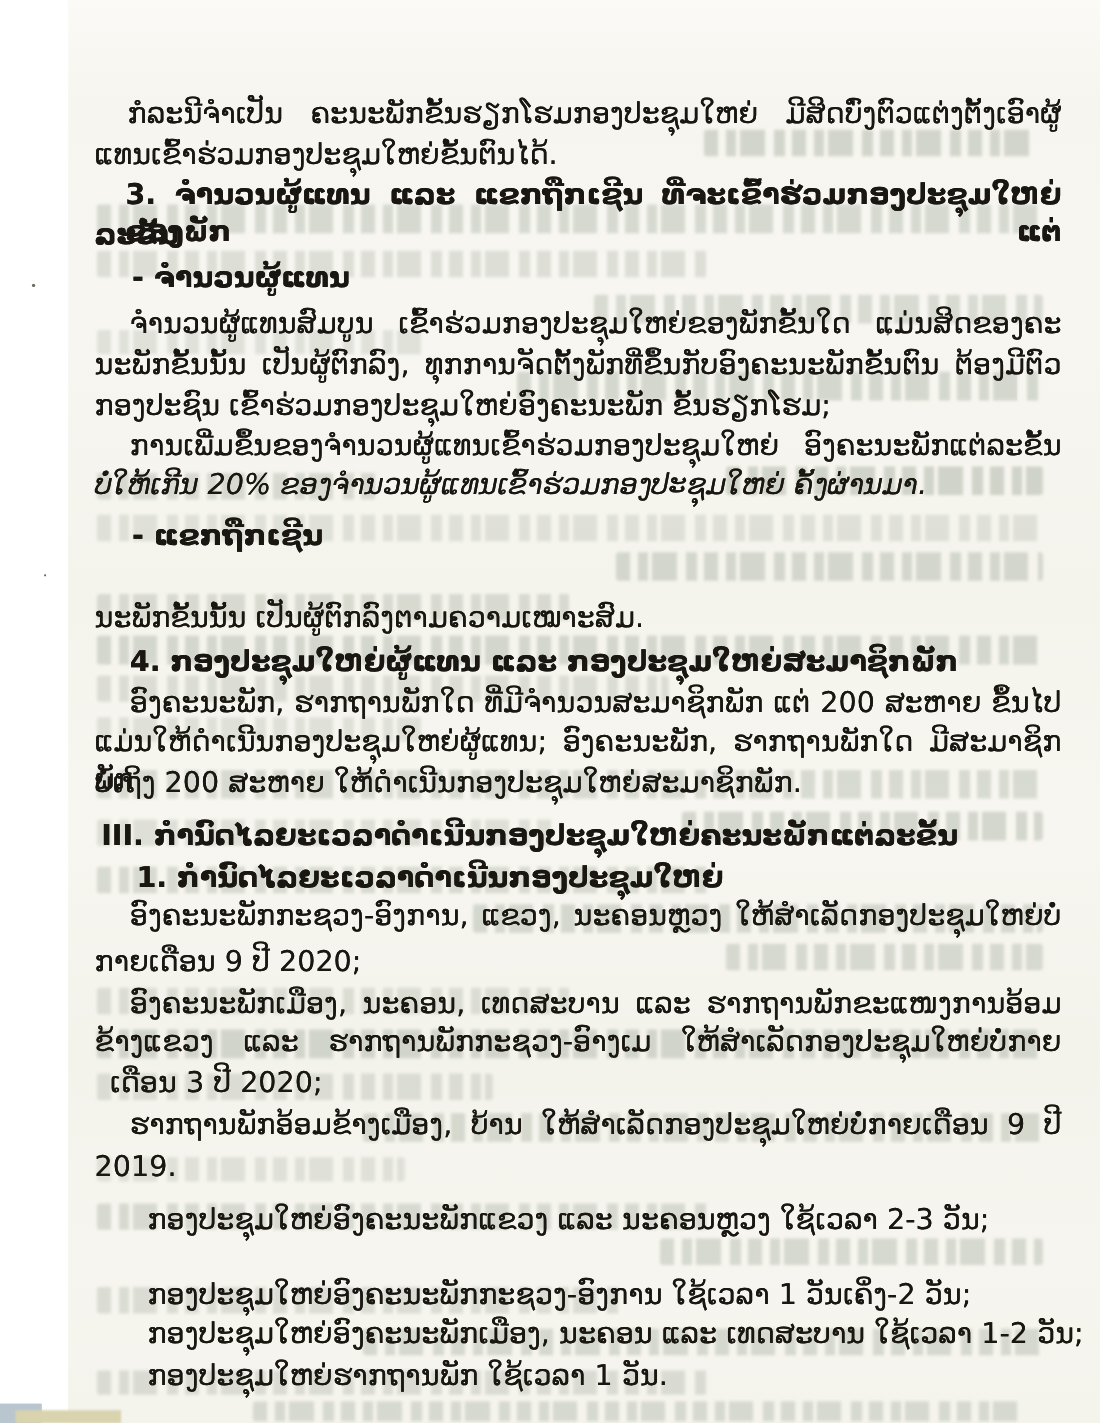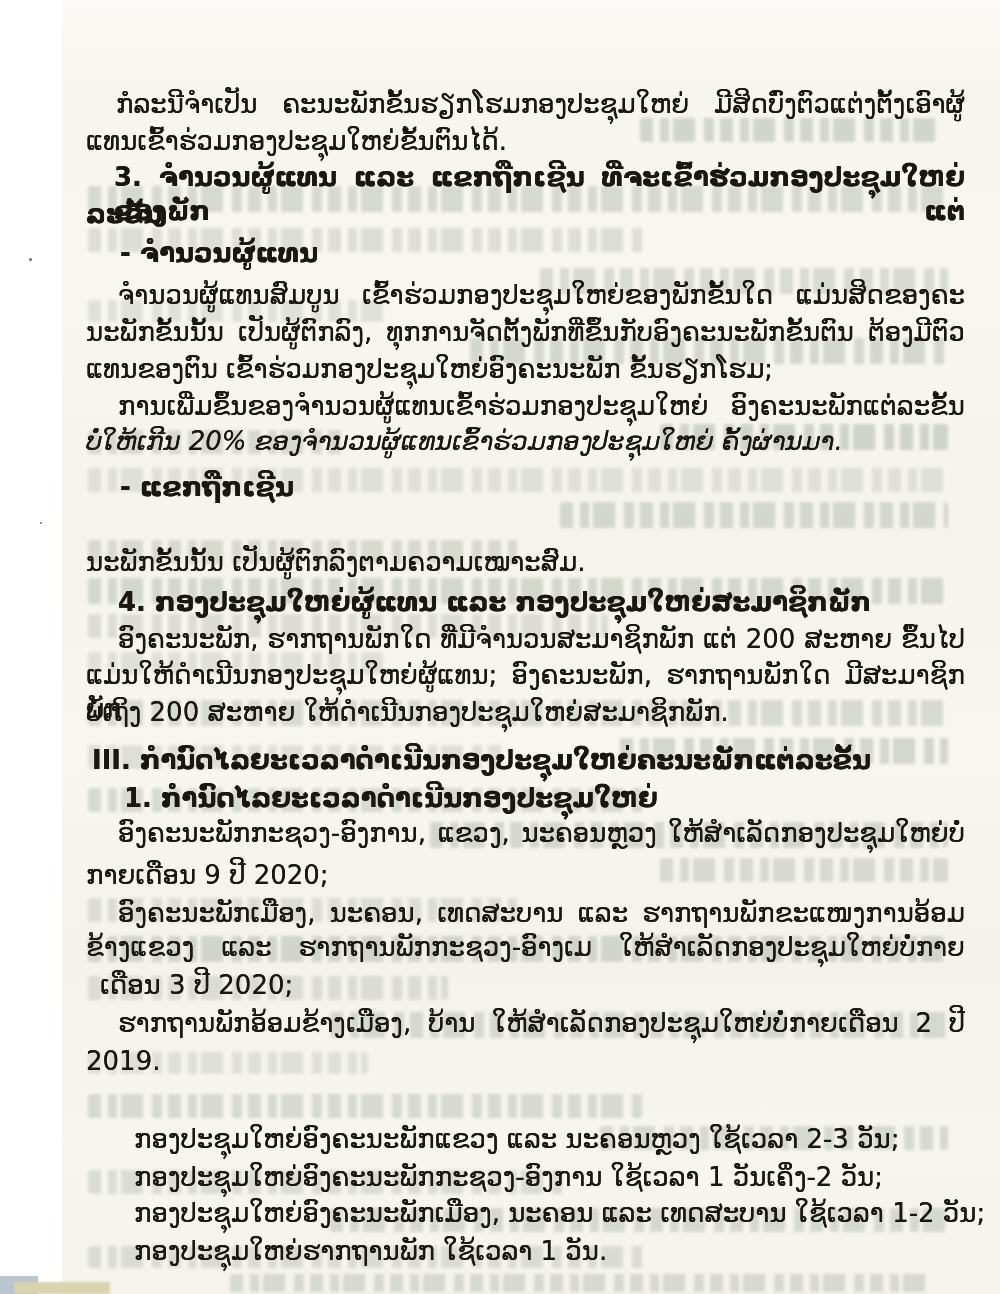--- a/index.html
+++ b/index.html
@@ -95,39 +95,39 @@
       <div class="bleed" style="left: 230px; top: 1274px; width: 700px; height: 18px; opacity: 0.38;"></div>
     </div>
   <div id="text-layer" class="text-layer">
       <div class="line justify" style="left: 116px; top: 87px; width: 849px;">ກໍລະນີຈຳເປັນ ຄະນະພັກຂັ້ນຮຽກໂຮມກອງປະຊຸມໃຫຍ່ ມີສິດບົ່ງຕົວແຕ່ງຕັ້ງເອົາຜູ້</div>
       <div class="line" style="left: 86px; top: 124px;">ແທນເຂົ້າຮ່ວມກອງປະຊຸມໃຫຍ່ຂັ້ນຕົນໄດ້.</div>
       <div class="line justify bold" style="left: 114px; top: 160px; width: 851px;">3. ຈຳນວນຜູ້ແທນ ແລະ ແຂກຖືກເຊີນ ທີ່ຈະເຂົ້າຮ່ວມກອງປະຊຸມໃຫຍ່ຂອງພັກ ແຕ່</div>
       <div class="line bold" style="left: 86px; top: 197px; text-align: right;">ລະຂັ້ນ</div>
       <div class="line bold" style="left: 120px; top: 236px;">- ຈຳນວນຜູ້ແທນ</div>
       <div class="line justify" style="left: 86px; top: 315px; width: 879px;">ນະພັກຂັ້ນນັ້ນ ເປັນຜູ້ຕົກລົງ, ທຸກການຈັດຕັ້ງພັກທີ່ຂຶ້ນກັບອົງຄະນະພັກຂັ້ນຕົນ ຕ້ອງມີຕົວ</div>
       <div class="line justify" style="left: 118px; top: 278px; width: 847px;">ຈຳນວນຜູ້ແທນສົມບູນ ເຂົ້າຮ່ວມກອງປະຊຸມໃຫຍ່ຂອງພັກຂັ້ນໃດ ແມ່ນສິດຂອງຄະ</div>
-      <div class="line" style="left: 86px; top: 352px;">ແທນຂອງຕົນ ເຂົ້າຮ່ວມກອງປະຊຸມໃຫຍ່ອົງຄະນະພັກ ຂັ້ນຮຽກໂຮມ;</div>
+      <div class="line" style="left: 86px; top: 352px;">ກອງປະຊົນ ເຂົ້າຮ່ວມກອງປະຊຸມໃຫຍ່ອົງຄະນະພັກ ຂັ້ນຮຽກໂຮມ;</div>
       <div class="line justify" style="left: 118px; top: 389px; width: 847px;">ການເພີ່ມຂຶ້ນຂອງຈຳນວນຜູ້ແທນເຂົ້າຮ່ວມກອງປະຊຸມໃຫຍ່ ອົງຄະນະພັກແຕ່ລະຂັ້ນ</div>
       <div class="line" style="left: 86px; top: 424px; font-style: italic;">ບໍ່ໃຫ້ເກີນ 20% ຂອງຈຳນວນຜູ້ແທນເຂົ້າຮ່ວມກອງປະຊຸມໃຫຍ່ ຄັ້ງຜ່ານມາ.</div>
       <div class="line bold" style="left: 120px; top: 470px;">- ແຂກຖືກເຊີນ</div>
       <div class="line" style="left: 86px; top: 545px;">ນະພັກຂັ້ນນັ້ນ ເປັນຜູ້ຕົກລົງຕາມຄວາມເໝາະສົມ.</div>
       <div class="line bold" style="left: 118px; top: 585px;">4. ກອງປະຊຸມໃຫຍ່ຜູ້ແທນ ແລະ ກອງປະຊຸມໃຫຍ່ສະມາຊິກພັກ</div>
       <div class="line justify" style="left: 118px; top: 622px; width: 847px;">ອົງຄະນະພັກ, ຮາກຖານພັກໃດ ທີ່ມີຈຳນວນສະມາຊິກພັກ ແຕ່ 200 ສະຫາຍ ຂຶ້ນໄປ</div>
       <div class="line justify" style="left: 86px; top: 658px; width: 879px;">ແມ່ນໃຫ້ດຳເນີນກອງປະຊຸມໃຫຍ່ຜູ້ແທນ; ອົງຄະນະພັກ, ຮາກຖານພັກໃດ ມີສະມາຊິກພັກ</div>
       <div class="line" style="left: 86px; top: 695px;">ບໍ່ເຖິງ 200 ສະຫາຍ ໃຫ້ດຳເນີນກອງປະຊຸມໃຫຍ່ສະມາຊິກພັກ.</div>
       <div class="line bold" style="left: 92px; top: 743px;">III. ກຳນົດໄລຍະເວລາດຳເນີນກອງປະຊຸມໃຫຍ່ຄະນະພັກແຕ່ລະຂັ້ນ</div>
       <div class="line bold" style="left: 124px; top: 781px;">1. ກຳນົດໄລຍະເວລາດຳເນີນກອງປະຊຸມໃຫຍ່</div>
       <div class="line justify" style="left: 118px; top: 816px; width: 847px;">ອົງຄະນະພັກກະຊວງ-ອົງການ, ແຂວງ, ນະຄອນຫຼວງ ໃຫ້ສຳເລັດກອງປະຊຸມໃຫຍ່ບໍ່</div>
       <div class="line" style="left: 86px; top: 858px;">ກາຍເດືອນ 9 ປີ 2020;</div>
       <div class="line justify" style="left: 118px; top: 896px; width: 847px;">ອົງຄະນະພັກເມືອງ, ນະຄອນ, ເທດສະບານ ແລະ ຮາກຖານພັກຂະແໜງການອ້ອມ</div>
       <div class="line justify" style="left: 86px; top: 930px; width: 879px;">ຂ້າງແຂວງ ແລະ ຮາກຖານພັກກະຊວງ-ອົາງເມ ໃຫ້ສຳເລັດກອງປະຊຸມໃຫຍ່ບໍ່ກາຍ</div>
       <div class="line" style="left: 100px; top: 968px;">ເດືອນ 3 ປີ 2020;</div>
-      <div class="line justify" style="left: 118px; top: 1006px; width: 847px;">ຮາກຖານພັກອ້ອມຂ້າງເມືອງ, ບ້ານ ໃຫ້ສຳເລັດກອງປະຊຸມໃຫຍ່ບໍ່ກາຍເດືອນ 2 ປີ</div>
+      <div class="line justify" style="left: 118px; top: 1006px; width: 847px;">ຮາກຖານພັກອ້ອມຂ້າງເມືອງ, ບ້ານ ໃຫ້ສຳເລັດກອງປະຊຸມໃຫຍ່ບໍ່ກາຍເດືອນ 9 ປີ</div>
       <div class="line" style="left: 86px; top: 1044px;">2019.</div>
-      <div class="line" style="left: 134px; top: 1122px; text-align: center;">ກອງປະຊຸມໃຫຍ່ອົງຄະນະພັກແຂວງ ແລະ ນະຄອນຫຼວງ ໃຊ້ເວລາ 2-3 ວັນ;</div>
+      <div class="line" style="left: 134px; top: 1092px; text-align: center;">ກອງປະຊຸມໃຫຍ່ອົງຄະນະພັກແຂວງ ແລະ ນະຄອນຫຼວງ ໃຊ້ເວລາ 2-3 ວັນ;</div>
       <div class="line" style="left: 134px; top: 1160px;">ກອງປະຊຸມໃຫຍ່ອົງຄະນະພັກກະຊວງ-ອົງການ ໃຊ້ເວລາ 1 ວັນເຄິ່ງ-2 ວັນ;</div>
       <div class="line" style="left: 134px; top: 1196px;">ກອງປະຊຸມໃຫຍ່ອົງຄະນະພັກເມືອງ, ນະຄອນ ແລະ ເທດສະບານ ໃຊ້ເວລາ 1-2 ວັນ;</div>
       <div class="line" style="left: 134px; top: 1234px;">ກອງປະຊຸມໃຫຍ່ຮາກຖານພັກ ໃຊ້ເວລາ 1 ວັນ.</div>
     </div>
   <div class="speck" style="left:29px;top:258px;width:3px;height:3px;"></div>
   <div class="speck" style="left:40px;top:522px;width:2px;height:2px;"></div>
   <div class="speck" style="left:806px;top:303px;width:2px;height:2px;"></div>
   <div class="corner-blue"></div>
   <div class="corner-khaki"></div>
 </div>

